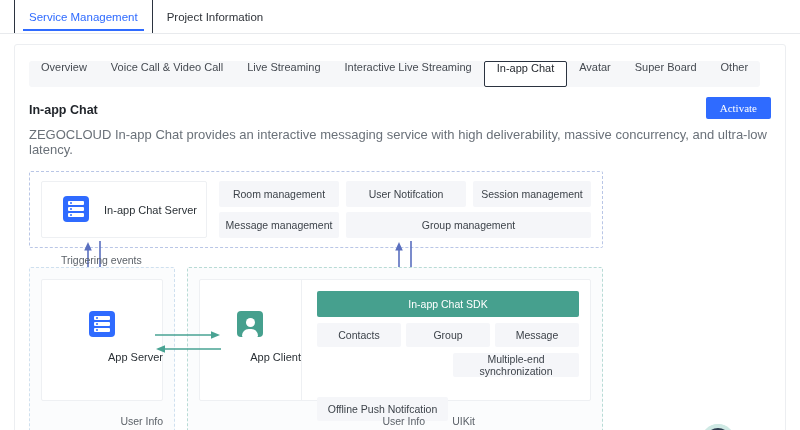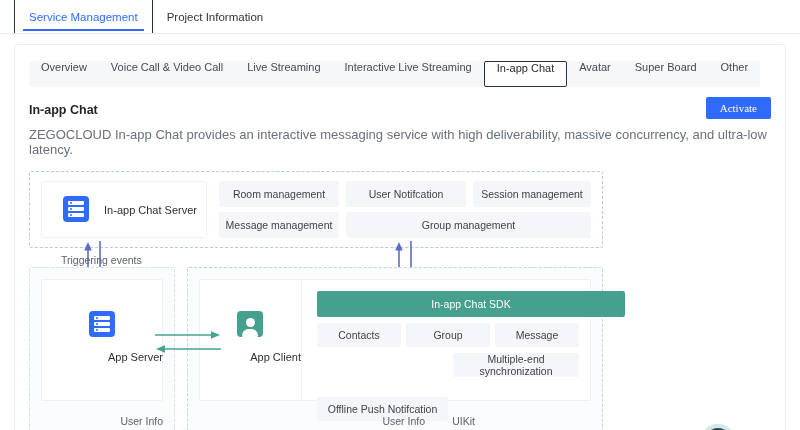--- a/index.html
+++ b/index.html
@@ -357,21 +357,21 @@
       <div class="node-label" style="left:12px; top:244px; width:122px; font-size:10.5px; color:#5c6269;">User Info</div>
 
       <div class="dashed-teal" style="left:158px; top:96px; width:416px; height:176px;"></div>
       <div class="wbox" style="left:170px; top:108px; width:392px; height:122px;"></div>
       <div class="vdiv" style="left:272px; top:108px; height:122px;"></div>
       <div class="usr-icon" style="left:208px; top:140px;">
         <span></span>
       </div>
       <div class="node-label" style="left:170px; top:180px; width:102px;">App Client</div>
 
-      <div class="tealbar" style="left:288px; top:120px; width:308px; height:26px;">In-app Chat SDK</div>
+      <div class="tealbar" style="left:288px; top:120px; width:262px; height:26px;">In-app Chat SDK</div>
 
       <div class="gbox" style="left:377px; top:152px; width:84px; height:24px;">Group</div>
       <div class="gbox" style="left:288px; top:152px; width:84px; height:24px;">Contacts</div>
       <div class="gbox" style="left:466px; top:152px; width:84px; height:24px;">Message</div>
 
       <div class="gbox" style="left:288px; top:182px; width:131px; height:24px;margin-top:44px;">Offline Push Notifcation</div>
       <div class="gbox" style="left:424px; top:182px; width:126px; height:24px;">Multiple-end synchronization</div>
 
       <div class="node-label" style="left:326px; top:244px; width:70px; font-size:10.5px; color:#5c6269;">User Info</div>
       <div class="node-label" style="left:396px; top:244px; width:50px; font-size:10.5px; color:#5c6269;">UIKit</div>

